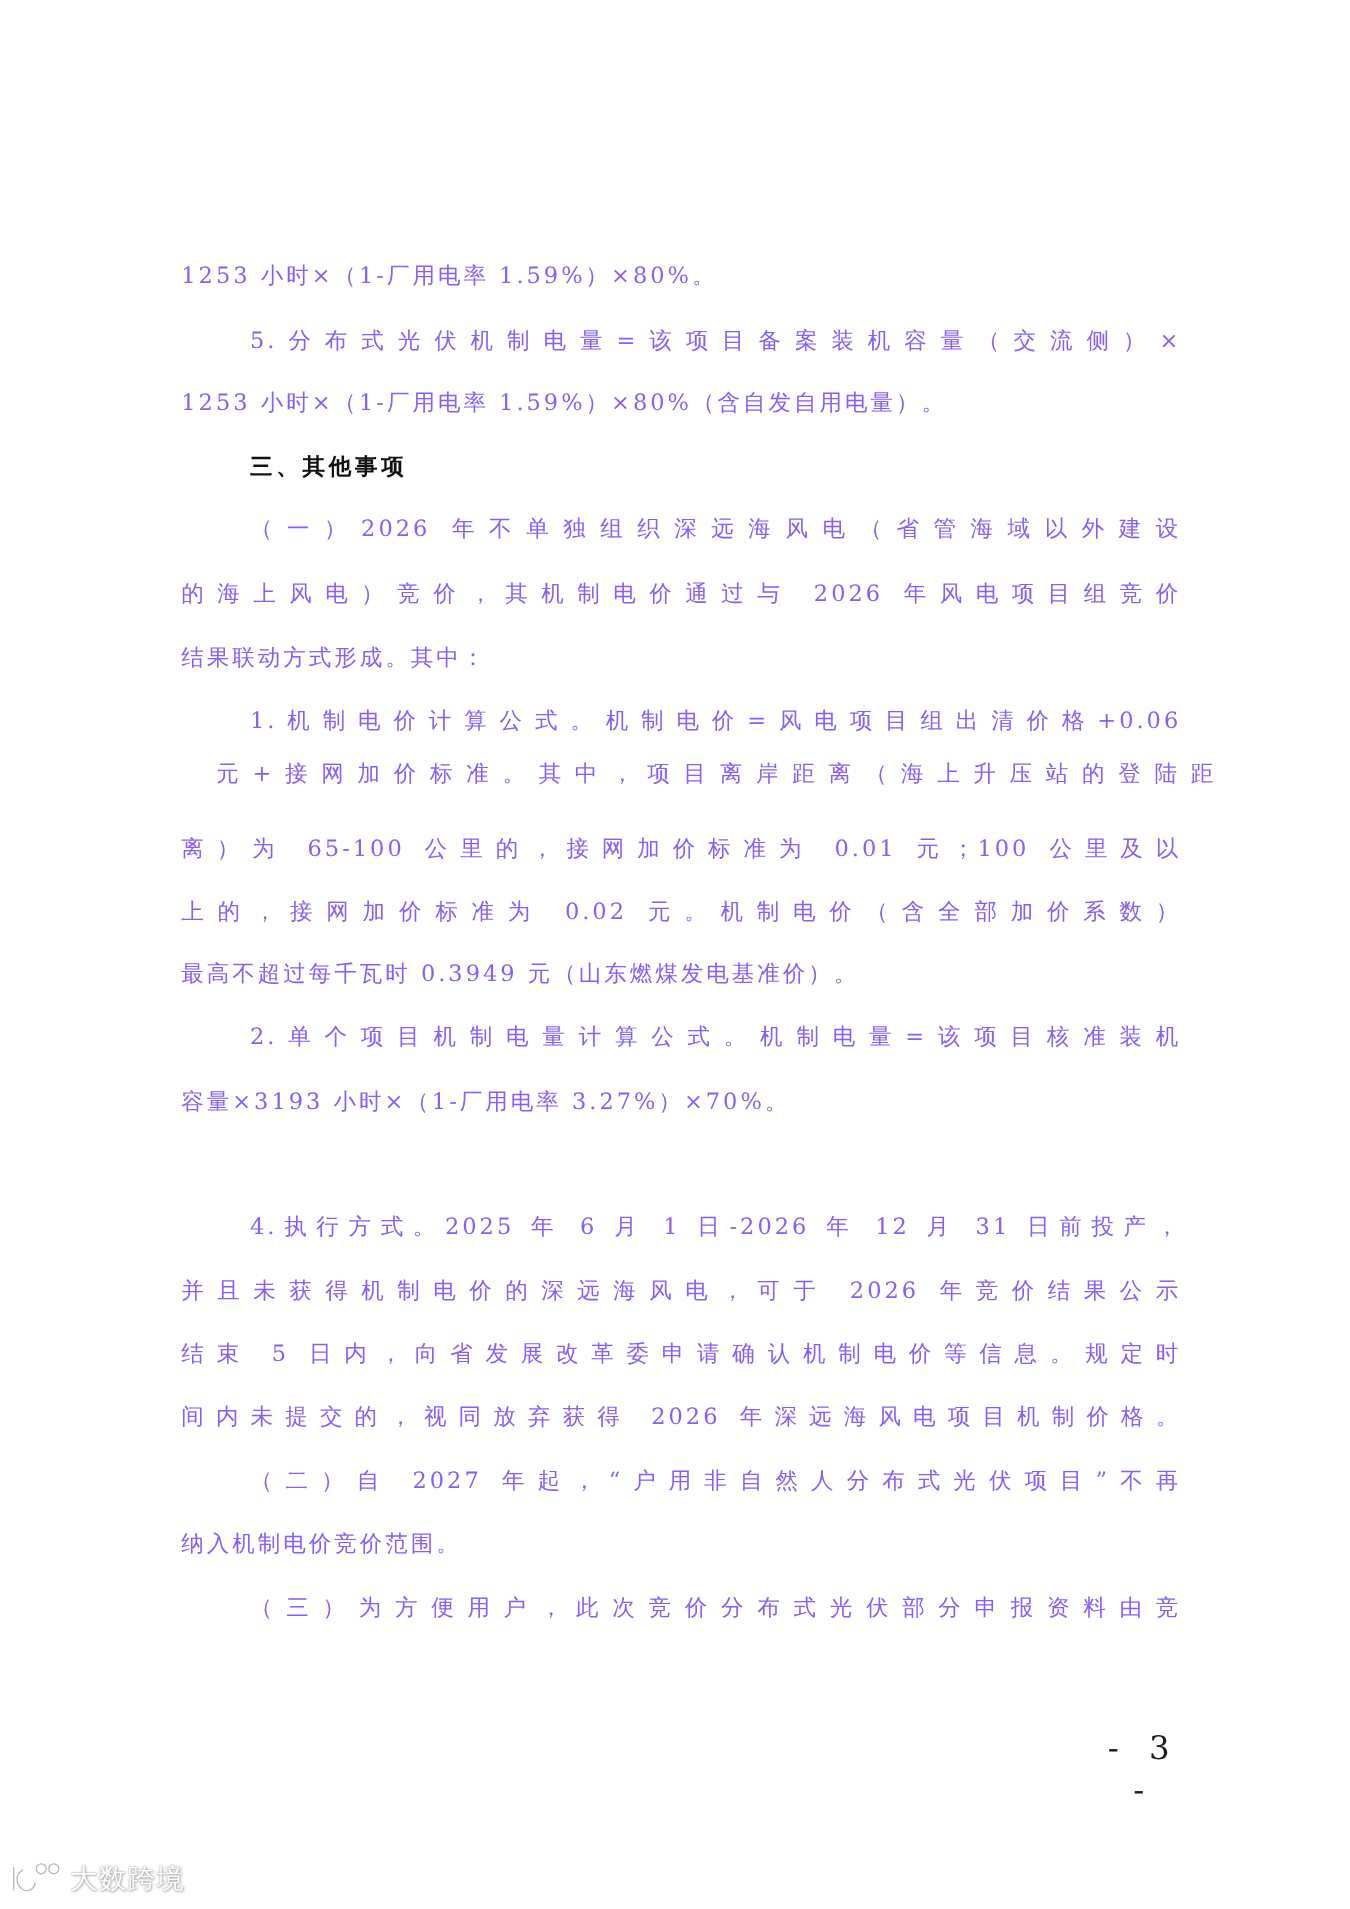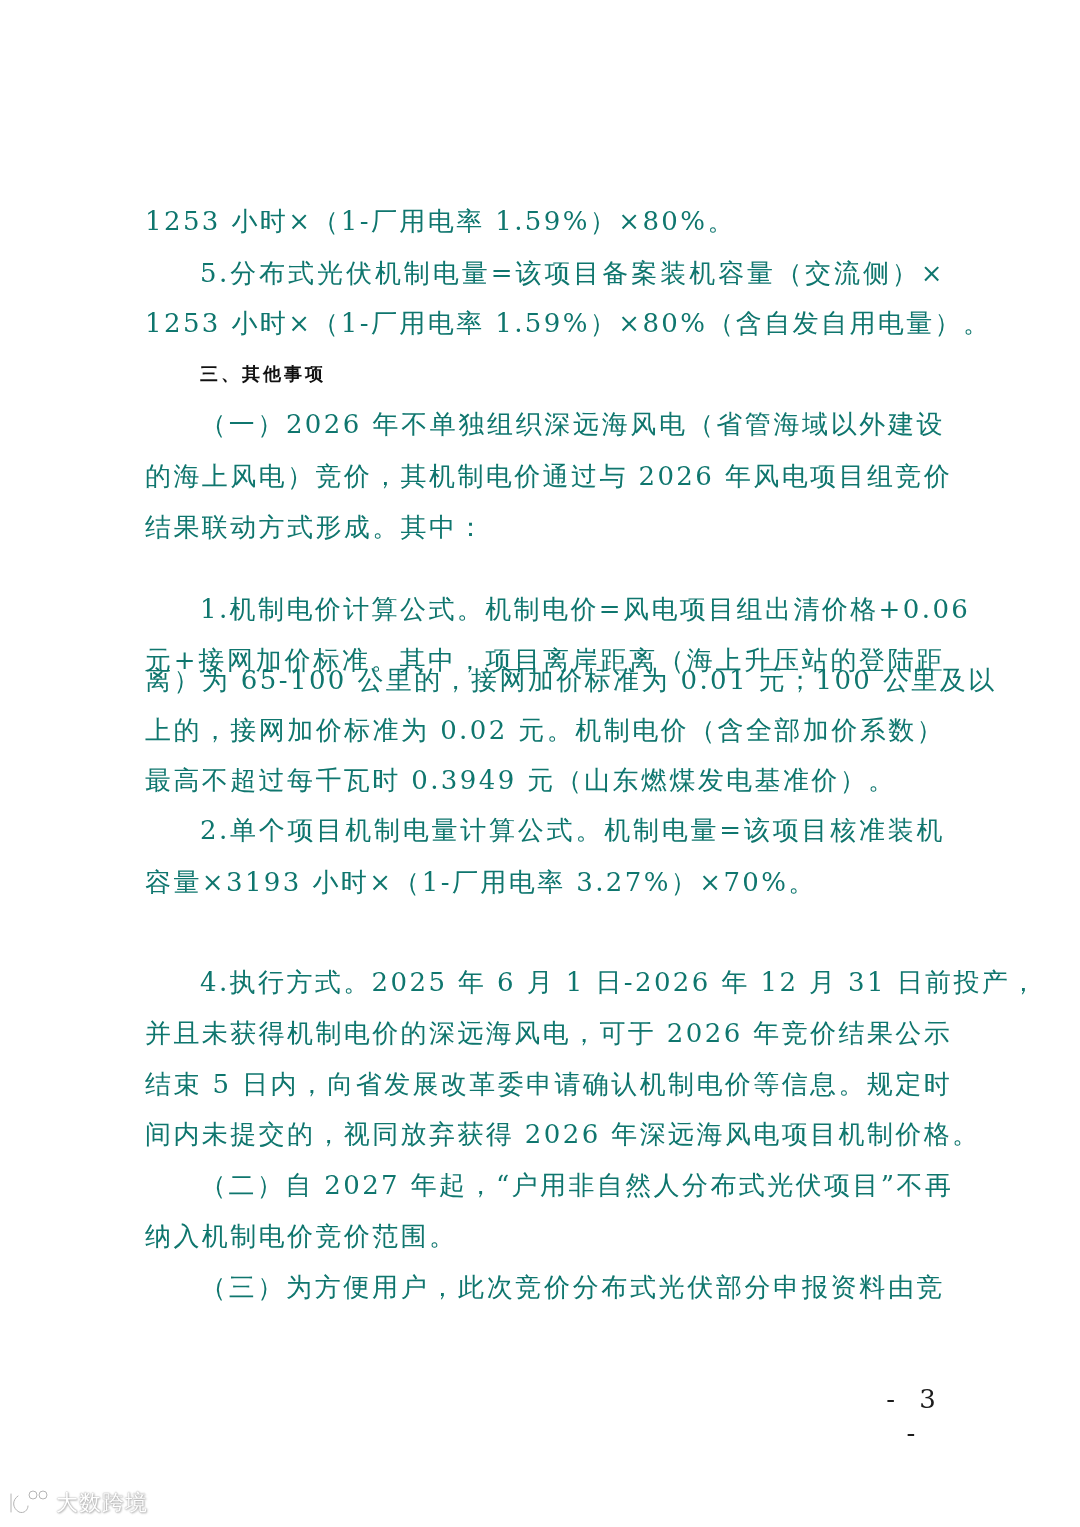--- a/index.html
+++ b/index.html
@@ -21,25 +21,25 @@
       top: 0;
       width: 1080px;
       height: 1527px;
       background: #ffffff;
     }
     .line {
       position: absolute;
       left: 145px;
       width: 800px;
       height: 40px;
-      font-size: 26px;
+      font-size: 18px;
       line-height: 40px;
       white-space: nowrap;
       letter-spacing: 2.4px;
-      color: #0f766e;
+      color: #8b5cf6;
     }
     .line.indent {
       left: 200px;
       width: 745px;
     }
     .line.justify {
       text-align: justify;
       text-align-last: justify;
     }
     .heading {
@@ -93,22 +93,22 @@
   <div class="line" style="top:201px;">1253 小时×（1-厂用电率 1.59%）×80%。</div>
   <div class="line indent justify" style="top:253px;">5.分布式光伏机制电量=该项目备案装机容量（交流侧）×</div>
   <div class="line" style="top:303px;">1253 小时×（1-厂用电率 1.59%）×80%（含自发自用电量）。</div>
 
   <div class="line indent heading" style="top:354px;">三、其他事项</div>
 
   <div class="line indent justify" style="top:404px;">（一）2026 年不单独组织深远海风电（省管海域以外建设</div>
   <div class="line justify" style="top:456px;">的海上风电）竞价，其机制电价通过与 2026 年风电项目组竞价</div>
   <div class="line" style="top:507px;">结果联动方式形成。其中：</div>
 
-  <div class="line indent justify" style="top:557px;margin-top:32px;">1.机制电价计算公式。机制电价=风电项目组出清价格+0.06</div>
-  <div class="line justify" style="top:640px;">元+接网加价标准。其中，项目离岸距离（海上升压站的登陆距</div>
+  <div class="line indent justify" style="top:557px;">1.机制电价计算公式。机制电价=风电项目组出清价格+0.06</div>
+  <div class="line justify" style="top:600px;margin-left:28px;">元+接网加价标准。其中，项目离岸距离（海上升压站的登陆距</div>
   <div class="line justify" style="top:660px;">离）为 65-100 公里的，接网加价标准为 0.01 元；100 公里及以</div>
   <div class="line justify" style="top:710px;">上的，接网加价标准为 0.02 元。机制电价（含全部加价系数）</div>
   <div class="line" style="top:760px;">最高不超过每千瓦时 0.3949 元（山东燃煤发电基准价）。</div>
 
   <div class="line indent justify" style="top:810px;">2.单个项目机制电量计算公式。机制电量=该项目核准装机</div>
   <div class="line" style="top:862px;">容量×3193 小时×（1-厂用电率 3.27%）×70%。</div>
 
 
   <div class="line indent justify" style="top:962px;">4.执行方式。2025 年 6 月 1 日-2026 年 12 月 31 日前投产，</div>
   <div class="line justify" style="top:1013px;">并且未获得机制电价的深远海风电，可于 2026 年竞价结果公示</div>

